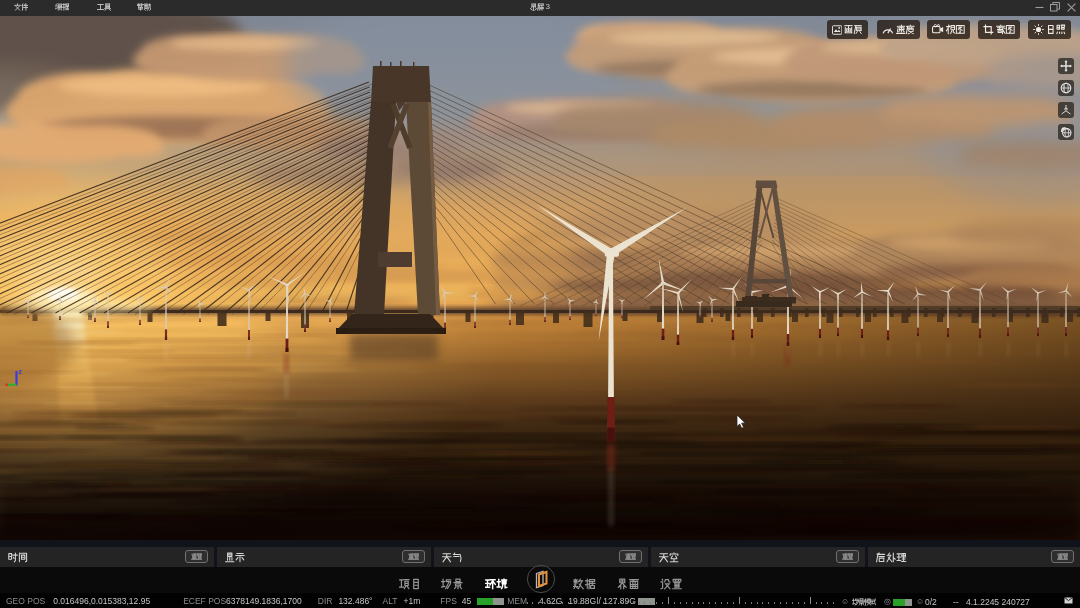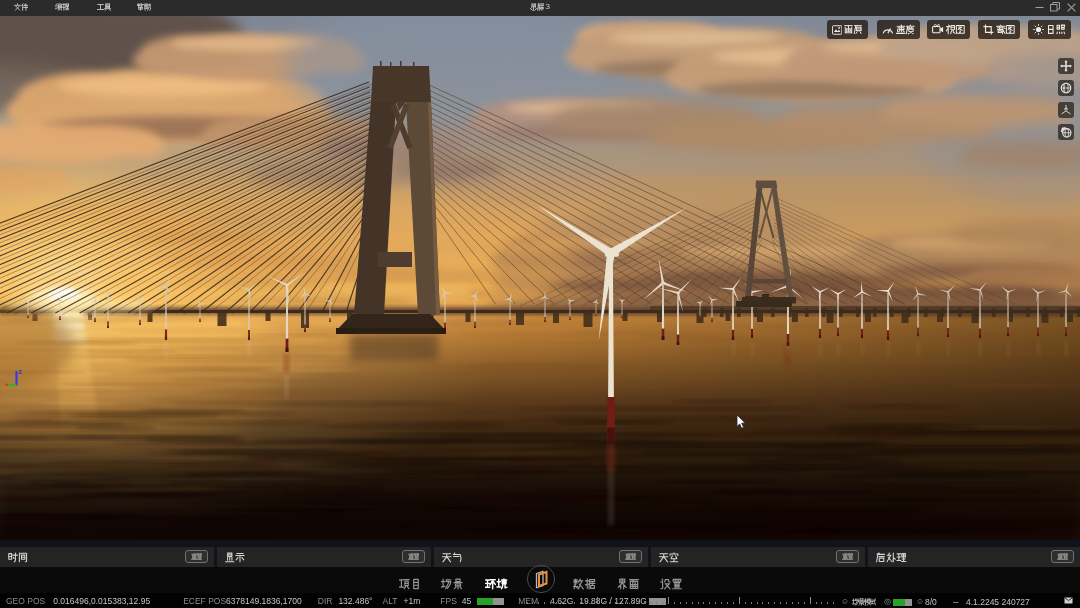--- a/index.html
+++ b/index.html
@@ -1394,21 +1394,21 @@
     <span class="sv" style="margin-left:8px">0.016496,0.015383,12.95</span>
     <span class="sl" style="margin-left:33px">ECEF&nbsp;POS</span>
     <span class="sv" style="">6378149.1836,1700</span>
     <span class="sl" style="margin-left:16px">DIR</span>
     <span class="sv" style="margin-left:6px">132.486°</span>
     <span class="sl" style="margin-left:10px">ALT</span>
     <span class="sv" style="margin-left:6px">+1m</span>
     <span class="sl" style="margin-left:20px">FPS</span>
     <span class="sv" style="margin-left:5px">45</span>
     <span style="margin-left:6px"><span style="display:inline-block;width:27px;height:7px;background:#8f948f;vertical-align:middle;position:relative"><span style="position:absolute;left:0;top:0;width:16px;height:7px;background:#27a127"></span></span></span>
-    <span class="sl" style="margin-left:14px">MEM</span>
+    <span class="sl" style="margin-left:3px">MEM</span>
     <span class="sv" style="margin-left:12px">4.62G</span>
     <span class="sv" style="margin-left:6px">19.88G / 127.89G</span>
     <span style="margin-left:2px"><span style="display:inline-block;width:17px;height:7px;background:#8f948f;vertical-align:middle;position:relative"><span style="position:absolute;left:0;top:0;width:0px;height:7px;background:#27a127"></span></span></span>
     <span style="position:absolute;left:527px;top:9px;width:1px;height:2px;background:#7a7a7a"></span>
     <span style="position:absolute;left:532px;top:9px;width:1px;height:2px;background:#7a7a7a"></span>
     <span style="position:absolute;left:538px;top:9px;width:1px;height:2px;background:#7a7a7a"></span>
     <span style="position:absolute;left:544px;top:9px;width:1px;height:2px;background:#7a7a7a"></span>
     <span style="position:absolute;left:550px;top:9px;width:1px;height:2px;background:#7a7a7a"></span>
     <span style="position:absolute;left:556px;top:9px;width:1px;height:2px;background:#7a7a7a"></span>
     <span style="position:absolute;left:562px;top:9px;width:1px;height:2px;background:#7a7a7a"></span>
@@ -1461,19 +1461,19 @@
     <span style="position:absolute;left:841px;top:3.5px;color:#9a9a9a;font-size:8px">☺</span>
     <span style="position:absolute;left:852px;top:3px"><svg width="24.1" height="8.0" viewBox="0 0 34.4 11.4" style="vertical-align:middle;opacity:1" fill="none" stroke="#b2b2b2" stroke-width="1.29" stroke-linecap="round">
         <path transform="translate(0,0.7)" d="M0.4 2.7 L3.6 2.7 M2 0.4 L2 7.8 M0.3 8 L3.8 7.2 M5 1 L9.3 1 M5 1 L5 2.7 M5 2.7 L9.3 2.7 M9.3 2.7 L8.9 5 M7.9 2.7 L4.4 9.6 M8.9 5 L6.2 9.2"></path>
         <path transform="translate(8.6,0.7)" d="M3 0.4 L7 0.4 M3 0.4 L3 2.6 M7 0.4 L7 2.6 M3 2.6 L7 2.6 M1.1 3.7 L8.9 3.7 M2.6 5 L7.4 5 M2.6 5 L2.6 6.8 M7.4 5 L7.4 6.8 M2.6 6.8 L7.4 6.8 M5 6.8 L5 9.6 M3 8 L1.6 9.4 M7 8 L8.4 9.4"></path>
         <path transform="translate(17.2,0.7)" d="M2 0.3 L2 9.6 M0.3 2.3 L3.7 2.3 M1.2 3.4 L0.3 5.4 M2.8 3.4 L3.7 5.4 M4.4 1 L9.6 1 M5.8 0.3 L5.8 1.8 M8.2 0.3 L8.2 1.8 M4.9 2.6 L9.1 2.6 M4.9 2.6 L4.9 4.8 M9.1 2.6 L9.1 4.8 M4.9 4.8 L9.1 4.8 M4.3 6 L9.7 6 M6.6 6.6 L4.6 9.6 M7.4 6.6 L9.4 9.6"></path>
         <path transform="translate(25.8,0.7)" d="M7.6 0.3 L8.3 1.3 M0.4 2.3 L9.6 2.3 M1.4 4.2 L4.8 4.2 M3.1 4.2 L3.1 7.4 M1 7.5 L5.2 7.5 M6.2 2.3 L7 7.6 M7 7.6 L8.6 9.4 M8.6 9.4 L9.8 8.8"></path>
       </svg></span>
     <span style="position:absolute;left:884px;top:3.5px;color:#9a9a9a;font-size:8px">◎</span>
     <span style="position:absolute;left:893px;top:4px"><span style="display:inline-block;width:19px;height:7px;background:#8f948f;vertical-align:middle;position:relative"><span style="position:absolute;left:0;top:0;width:12px;height:7px;background:#27a127"></span></span></span>
     <span style="position:absolute;left:916px;top:3.5px;color:#9a9a9a;font-size:8px">☺</span>
-    <span class="sv" style="position:absolute;left:925px;top:3.5px">8/0</span>
+    <span class="sv" style="position:absolute;left:925px;top:3.5px">0/2</span>
     <span class="sv" style="position:absolute;left:953px;top:3.5px">--</span>
     <span class="sv" style="position:absolute;left:966px;top:3.5px">4.1.2245 240727</span>
     <svg style="position:absolute;left:1064px;top:4px" width="9" height="7" viewBox="0 0 9 7">
       <rect x="0.5" y="0.5" width="8" height="6" fill="#cfcfcf"></rect>
       <path d="M0.5 0.5 L4.5 3.5 L8.5 0.5" fill="none" stroke="#020202" stroke-width="0.8"></path>
     </svg>
   </div>
 </body></html>

